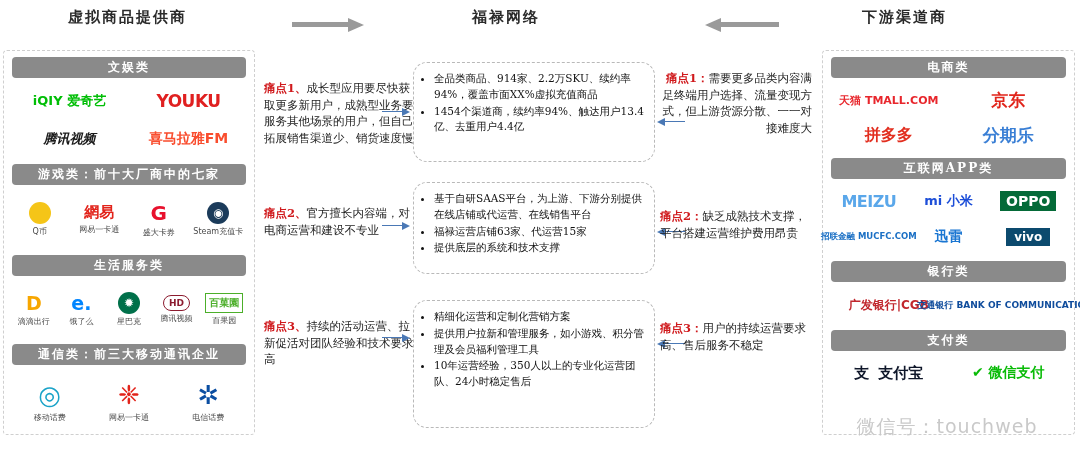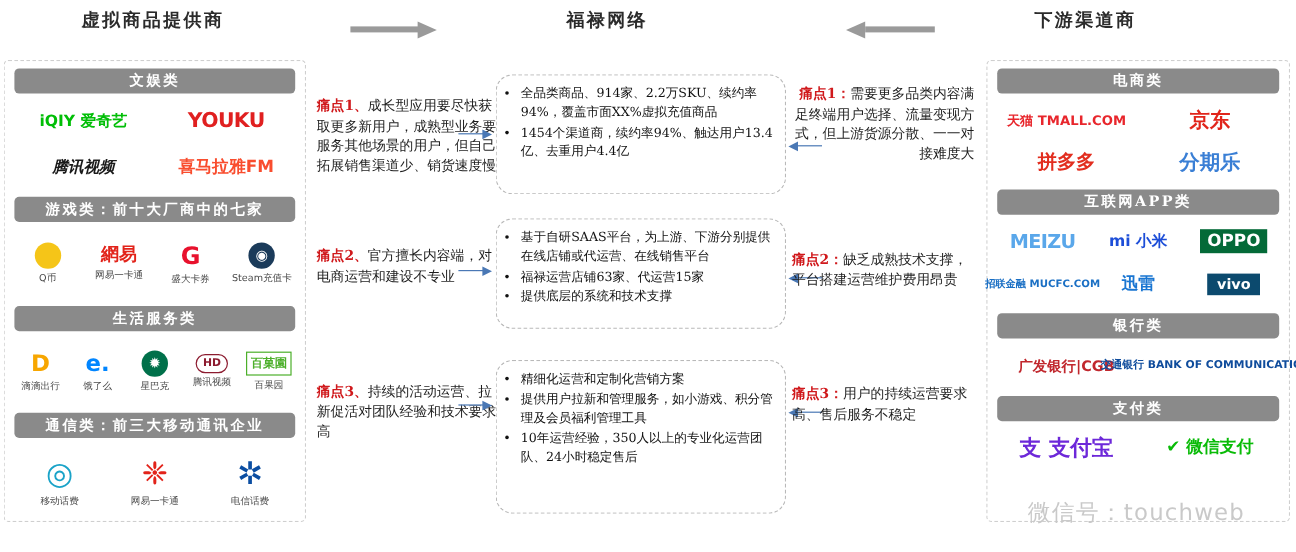--- a/index.html
+++ b/index.html
@@ -314,21 +314,21 @@
         <span class="lg" style="font-size:12px;color:#c1272d;">广发银行|CGB</span>
       </div>
       <div class="logo-cell">
         <span class="lg" style="font-size:9px;color:#0f4c9c;line-height:1.2;display:block;text-align:center;">交通银行 BANK OF COMMUNICATIONS</span>
       </div>
     </div>
 
     <div class="cat-bar">支付类</div>
     <div class="logo-row" style="height:32px">
       <div class="logo-cell">
-        <span class="lg" style="font-size:18px;color:#6d28d9;">支 支付宝</span>
+        <span class="lg" style="font-size:15px;color:#0f172a;font-family:Liberation Mono, monospace;">支 支付宝</span>
       </div>
       <div class="logo-cell">
         <span class="lg" style="font-size:14px;color:#09bb07;">✔ 微信支付</span>
       </div>
     </div>
   </div>
 
   <div id="watermark">微信号：touchweb</div>
 </div>
 

